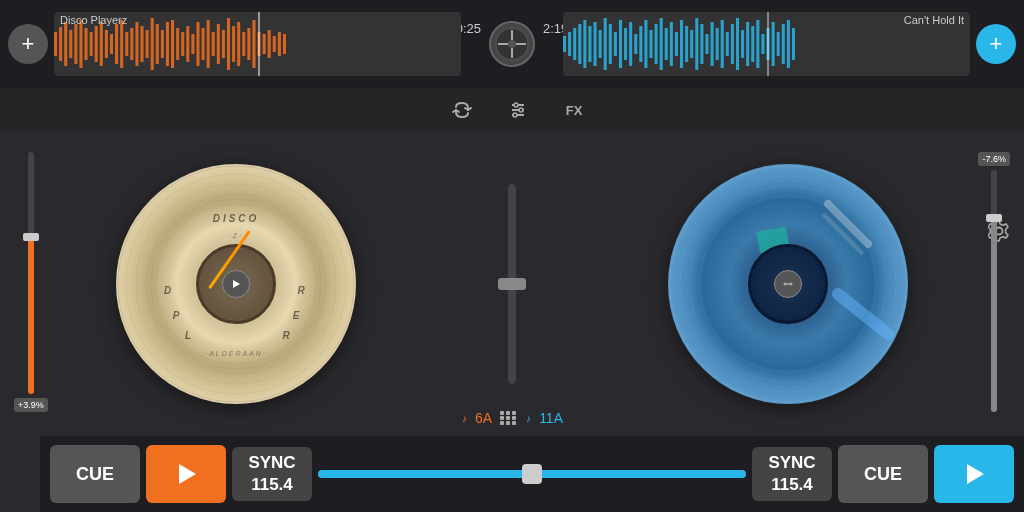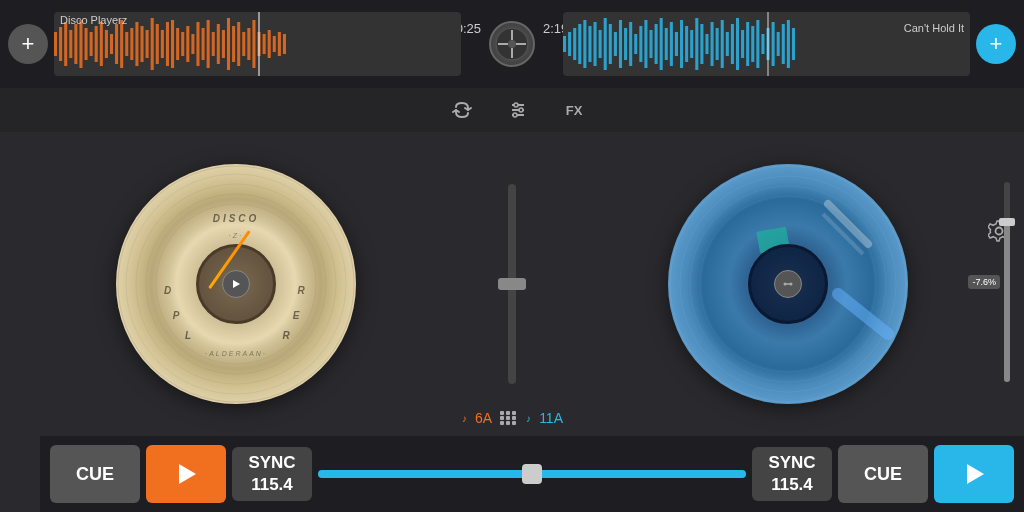--- a/index.html
+++ b/index.html
@@ -51,21 +51,21 @@
       position: relative;
     }
 
     .track-label-left {
       position: absolute;
       top: 2px; left: 6px;
       font-size: 11px; color: #ccc;
     }
     .track-label-right {
       position: absolute;
-      top: 10px; right: 6px;
+      top: 2px; right: 6px;
       font-size: 11px; color: #ccc;
     }
 
     .center-controls {
       display: flex;
       flex-direction: column;
       align-items: center;
       gap: 2px;
       flex-shrink: 0;
       width: 90px;
@@ -211,20 +211,21 @@
       flex-direction: column;
       align-items: center;
       gap: 4px;
     }
     .vol-slider-right {
       position: absolute;
       right: 14px;
       top: 20px;
       height: 260px;
       display: flex;
+      flex-direction: column;
       align-items: center;
       gap: 4px;
     }
 
     .slider-track {
       width: 6px;
       flex: 1;
       background: #444;
       border-radius: 3px;
       position: relative;
@@ -583,20 +584,27 @@
   <button class="gear-btn">
     <svg width="22" height="22" viewBox="0 0 22 22">
       <circle cx="11" cy="11" r="3.5" fill="none" stroke="#aaa" stroke-width="1.8"></circle>
       <path d="M11 1 L12 4 Q13.5 4.5 14.7 5.3 L18 4 L20 7 L17.5 9.5 Q17.8 10.5 17.8 11 Q17.8 11.5 17.5 12.5 L20 15 L18 18 L14.7 16.7 Q13.5 17.5 12 18 L11 21 L9 21 L8 18 Q6.5 17.5 5.3 16.7 L2 18 L0 15 L2.5 12.5 Q2.2 11.5 2.2 11 Q2.2 10.5 2.5 9.5 L0 7 L2 4 L5.3 5.3 Q6.5 4.5 8 4 L9 1 Z" fill="none" stroke="#aaa" stroke-width="1.5"></path>
     </svg>
   </button>
 </div>
 
 <div class="dj-area">
 
+  <div class="vol-slider-left">
+    <div class="slider-track">
+      <div class="slider-fill-orange"></div>
+      <div class="slider-thumb" style="bottom: calc(65% - 4px);"></div>
+    </div>
+    <div class="slider-value">+3.9%</div>
+  </div>
 
   <div class="deck-left">
     <div class="vinyl vinyl-left">
 
       <svg width="240" height="240" viewBox="0 0 240 240" style="position:absolute;top:0;left:0;">
         <circle cx="120" cy="120" r="118" fill="none" stroke="rgba(0,0,0,0.1)" stroke-width="1"></circle>
         <circle cx="120" cy="120" r="110" fill="none" stroke="rgba(0,0,0,0.1)" stroke-width="0.5"></circle>
         <circle cx="120" cy="120" r="100" fill="none" stroke="rgba(0,0,0,0.1)" stroke-width="0.5"></circle>
         <circle cx="120" cy="120" r="90" fill="none" stroke="rgba(0,0,0,0.1)" stroke-width="0.5"></circle>
         <circle cx="120" cy="120" r="80" fill="none" stroke="rgba(0,0,0,0.1)" stroke-width="0.5"></circle>

